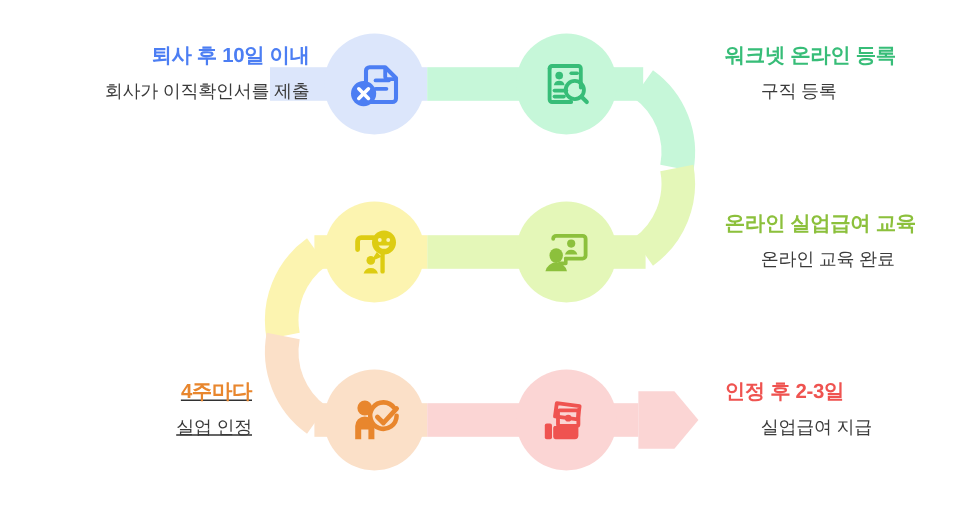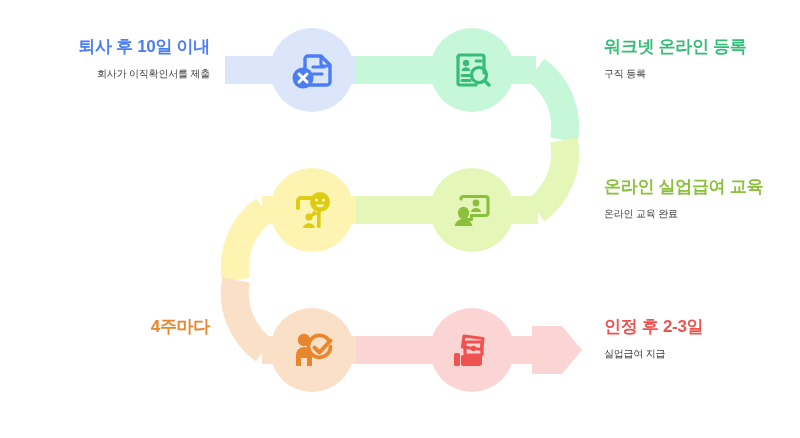--- a/index.html
+++ b/index.html
@@ -40,26 +40,27 @@
     text-align: left;
   }
   .label-title {
     font-size: 17px;
     font-weight: bold;
     line-height: 1.25;
     white-space: nowrap;
     letter-spacing: -0.3px;
   }
   .label-sub {
-    font-size: 10px;
+    font-size: 15px;
     color: #3a3a3a;
     line-height: 1.3;
     margin-top: 10px;
     white-space: nowrap;
     letter-spacing: -0.2px;
+    margin-left: 30px;
   }
   .icon-node {
     position: absolute;
     width: 84px;
     height: 84px;
     border-radius: 50%;
     display: flex;
     align-items: center;
     justify-content: center;
   }
@@ -92,21 +93,21 @@
 
     <path id="trk-curve-l-bot" d="M 236 280 A 70 70 0 0 0 264 350" fill="none" stroke-width="28" stroke="#fbe0c8"></path>
 
     <rect id="trk-r3-peach" x="262" y="336" width="94" height="28" fill="#fbe0c8"></rect>
 
     <rect id="trk-r3-pink" x="356" y="336" width="176" height="28" fill="#fbd5d4"></rect>
 
     <polygon id="flow-arrow" points="532,326 562,326 582,350 562,374 532,374" fill="#fbd5d4"></polygon>
   </svg>
 
-  <div class="label-block label-left" style="left:0px; top:36px;">
+  <div class="label-block label-left" style="left:0px; top:36px;padding-left:48px;">
     <div class="label-title" id="t1" style="color: rgb(76, 126, 243);">퇴사 후 10일 이내</div>
     <div class="label-sub">회사가 이직확인서를 제출</div>
   </div>
 
   <div class="icon-node" id="node1" style="left: 270px; top: 28px; background: rgb(220, 230, 251);">
     <span>
       <svg width="48" height="48" viewBox="0 0 48 48">
         <path d="M20 10 h13 l9 9 v17 a3 3 0 0 1 -3 3 h-19 a3 3 0 0 1 -3 -3 v-23 a3 3 0 0 1 3 -3 z" fill="none" stroke="#4c7ef3" stroke-width="3.4" stroke-linejoin="round"></path>
         <path d="M33 10 v8 a2 2 0 0 0 2 2 h7" fill="none" stroke="#4c7ef3" stroke-width="3.2" stroke-linejoin="round"></path>
         <line x1="25" y1="21" x2="36" y2="21" stroke="#4c7ef3" stroke-width="3.2" stroke-linecap="round"></line>
@@ -166,22 +167,23 @@
         <circle cx="35.5" cy="14" r="1.6" fill="#fcf4b0"></circle>
         <path d="M27.5 18.5 a5 5 0 0 0 9 0 z" fill="#fcf4b0"></path>
         <circle cx="21" cy="31" r="3.6" fill="#ddcc12"></circle>
         <path d="M15 42 a6.2 6.2 0 0 1 12 0 z" fill="#ddcc12"></path>
         <rect x="29" y="22" width="3.6" height="20" rx="1.6" fill="#ddcc12"></rect>
       </svg>
     </span>
   </div>
 
 
-  <div class="label-block label-left" style="left:0px; top:316px;">
+  <div class="label-block label-left" style="left:0px; top:316px;text-decoration:underline;">
     <div class="label-title" id="t5" style="color: rgb(232, 134, 45);">4주마다</div>
+    <div class="label-sub">실업 인정</div>
   </div>
 
   <div class="icon-node" id="node5" style="left: 270px; top: 308px; background: rgb(251, 224, 200);">
     <span>
       <svg width="48" height="48" viewBox="0 0 48 48">
         <circle cx="16" cy="14" r="6.2" fill="#e8862d"></circle>
         <path d="M8 40 v-11 a8 8 0 0 1 16 0 v11 h-5 v-8 h-6 v8 z" fill="#e8862d"></path>
         <path d="M40.5 14 a11 11 0 1 0 2 6.4" fill="none" stroke="#e8862d" stroke-width="3.8" stroke-linecap="round"></path>
         <path d="M26.5 21.5 l5 5 l11 -12" fill="none" stroke="#e8862d" stroke-width="4" stroke-linecap="round" stroke-linejoin="round"></path>
       </svg>

